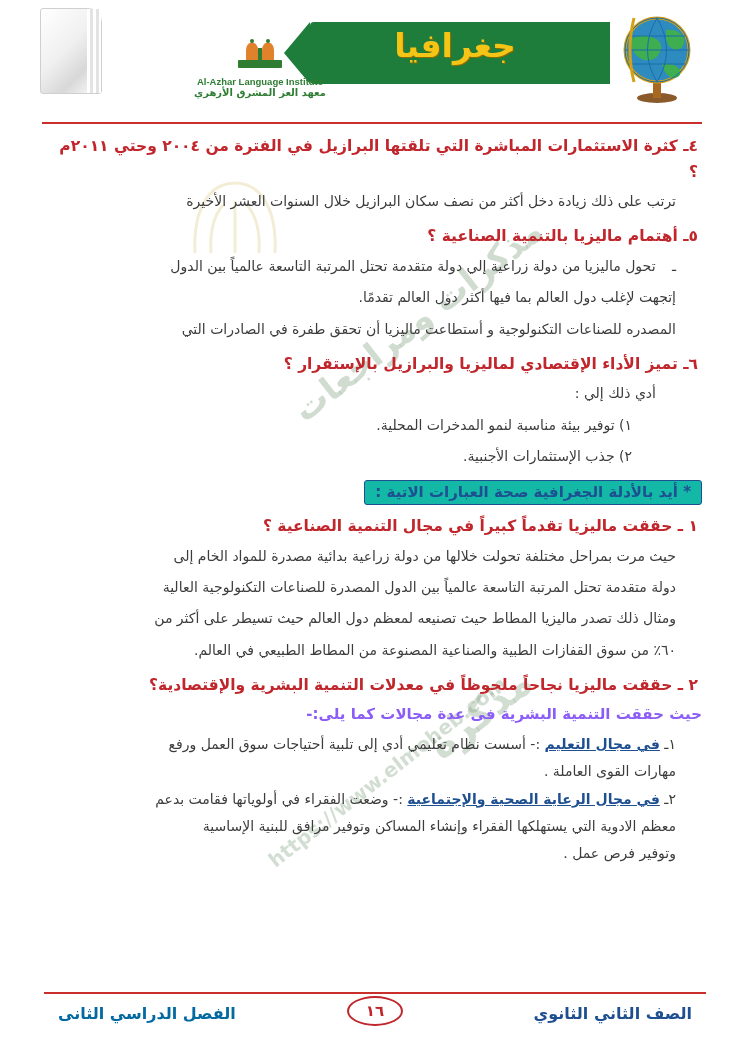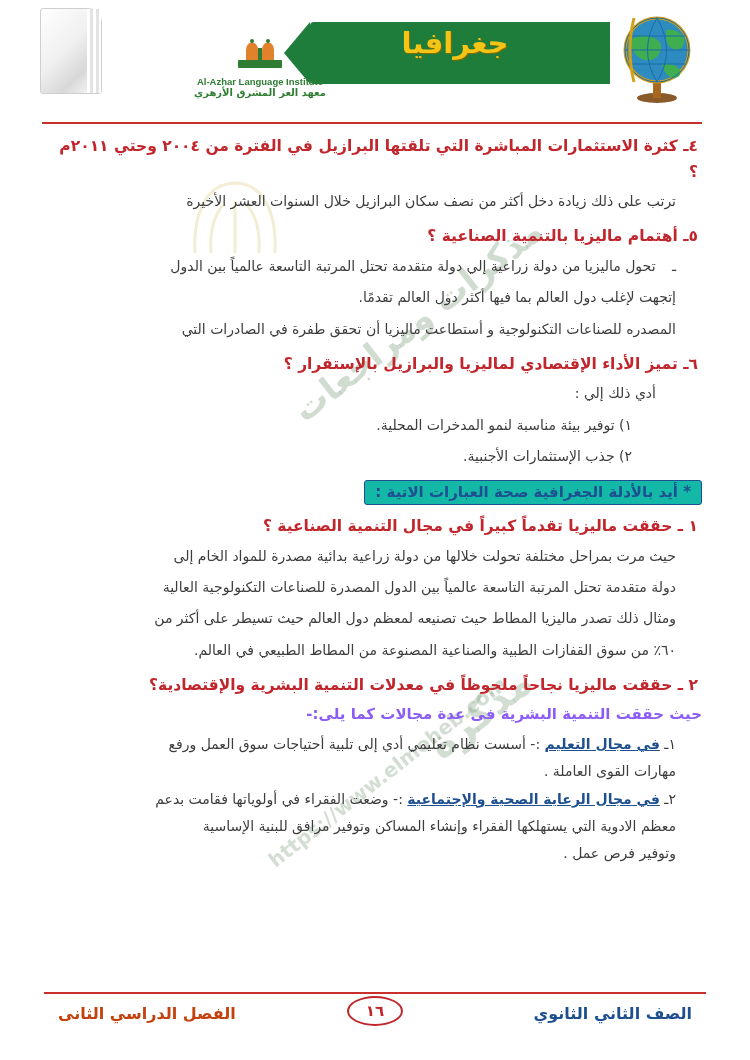--- a/index.html
+++ b/index.html
@@ -77,21 +77,21 @@
     border-top: 31px solid transparent;
     border-bottom: 31px solid transparent;
     border-right: 26px solid #1e7d3a;
   }
   .title-text {
     position: absolute;
     top: 26px; right: 170px;
     width: 250px;
     text-align: center;
     color: #f4c417;
-    font-size: 29px;
+    font-size: 33px;
     font-weight: bold;
     letter-spacing: 2px;
     text-shadow: 1px 1px 0 #8a6b00;
   }
   .inst-logo {
     position: absolute;
     top: 38px; left: 170px;
     width: 180px;
     text-align: center;
   }
@@ -200,21 +200,21 @@
   .footer-right {
     position: absolute;
     top: 12px; right: 58px;
     color: #1d4f91;
     font-weight: bold;
     font-size: 16px;
   }
   .footer-left {
     position: absolute;
     top: 12px; left: 58px;
-    color: #c2410c;
+    color: #0369a1;
     font-weight: bold;
     font-size: 16px;
     text-align: center;
   }
   .page-num {
     position: absolute;
     top: 4px; left: 50%;
     transform: translateX(-50%);
     width: 56px; height: 30px;
     border: 2px solid #c0262b;

